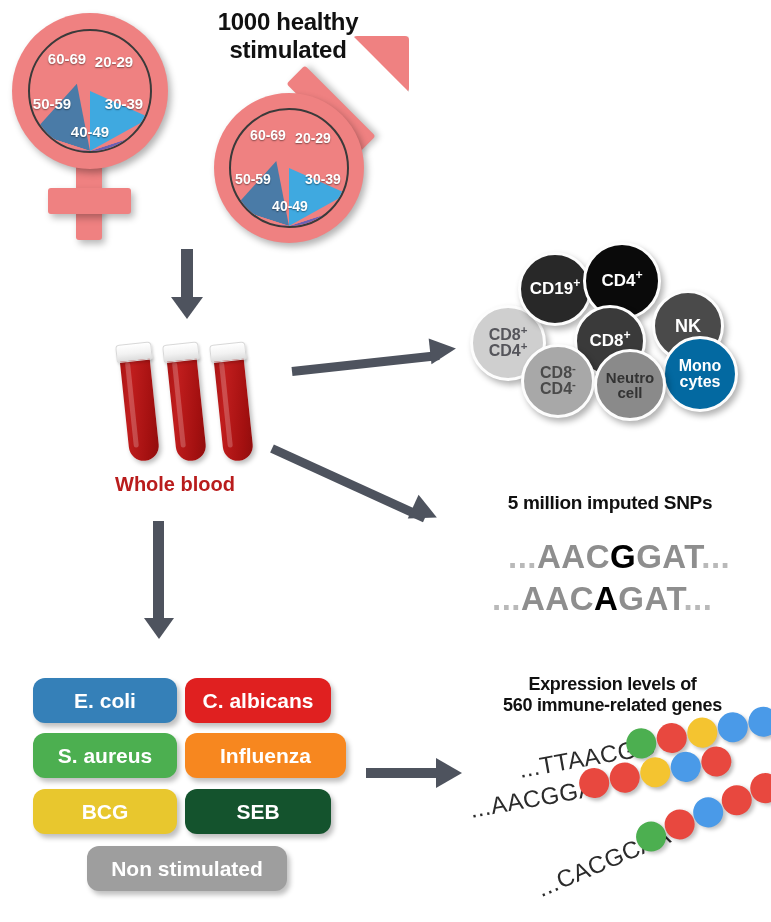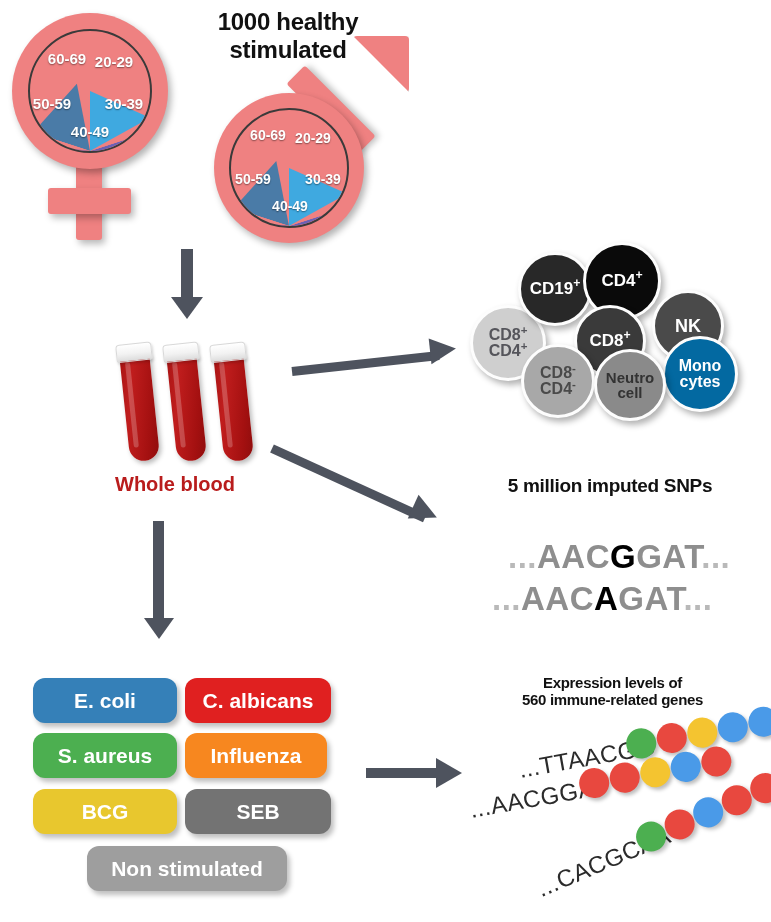--- a/index.html
+++ b/index.html
@@ -14,22 +14,22 @@
   .abs { position: absolute; }
 
   
   .heading {
     font-weight: bold; color: #111;
     text-align: center; line-height: 1.15;
     letter-spacing: -0.3px;
   }
   #title-1000 { left: 178px; top: 8px; width: 220px; font-size: 24px; }
   #title-immune { left: 443px; top: 208px; width: 320px; font-size: 19px; }
-  #title-snps   { left: 455px; top: 475px; width: 310px; font-size: 19px; }
-  #title-expr   { left: 455px; top: 674px; width: 315px; font-size: 15px; }
+  #title-snps   { left: 455px; top: 492px; width: 310px; font-size: 19px; }
+  #title-expr   { left: 455px; top: 674px; width: 315px; font-size: 18px; }
   #label-wholeblood {
     left: 75px; top: 473px; width: 200px; font-size: 20px;
     font-weight: bold; color: #b91c1c; text-align: center;
   }
 
   
   .sym { position: absolute; }
   .ring {
     position: absolute; border-radius: 50%;
     background: #ef8181;
@@ -297,23 +297,23 @@
     </div>
     <div class="snp-row" style="left:492px; top:580px;">
       <span class="dim">...</span><span class="mid">AAC</span><span class="hit">A</span><span class="mid">GAT</span><span class="dim">...</span>
     </div>
   </div>
 
   <div>
     <div class="pill" style="left:33px; top:678px; width:144px; height:45px; background:#3580b8;">E. coli</div>
     <div class="pill" style="left:185px; top:678px; width:146px; height:45px; background:#e02020;">C. albicans</div>
     <div class="pill" style="left:33px; top:733px; width:144px; height:45px; background:#4caf50;">S. aureus</div>
-    <div class="pill" style="left:185px; top:733px; width:142px; height:45px; background:#f7871f;">Influenza</div>
+    <div class="pill" style="left:185px; top:733px; width:161px; height:45px; background:#f7871f;">Influenza</div>
     <div class="pill" style="left:33px; top:789px; width:144px; height:45px; background:#e8c72e;">BCG</div>
-    <div class="pill" style="left:185px; top:789px; width:146px; height:45px; background:#737373;">SEB</div>
+    <div class="pill" style="left:185px; top:789px; width:146px; height:45px; background:#14532d;">SEB</div>
     <div class="pill" style="left:87px; top:846px; width:200px; height:45px; background:#9e9e9e;">Non stimulated</div>
   </div>
 
   <div>
     <div class="arrow-line" style="left:366px; top:768px; width:72px; height:10px;"></div>
     <div class="arrow-head" style="left:436px; top:758px;
          border-top:15px solid transparent; border-bottom:15px solid transparent;
          border-left:26px solid #4e535e;"></div>
   </div>
 

